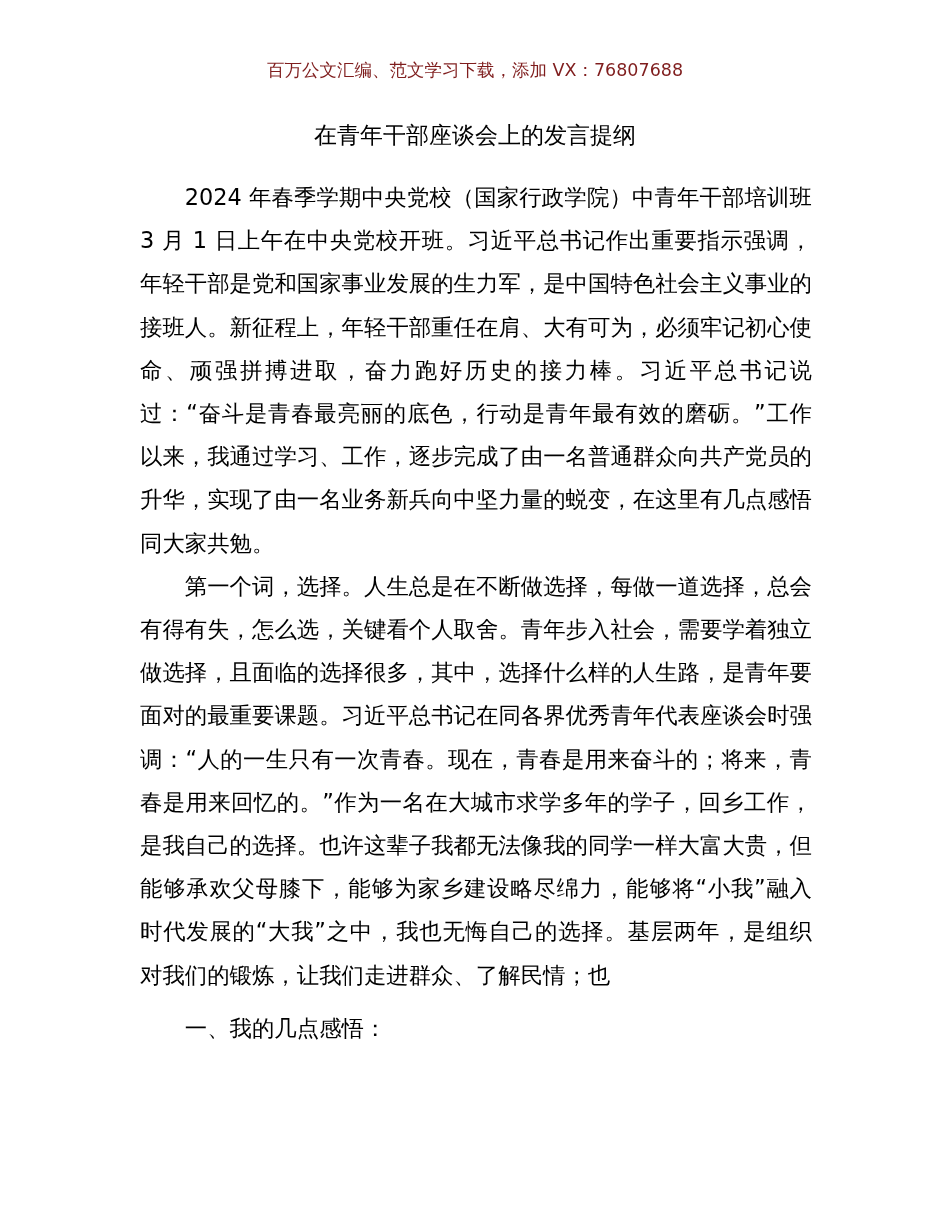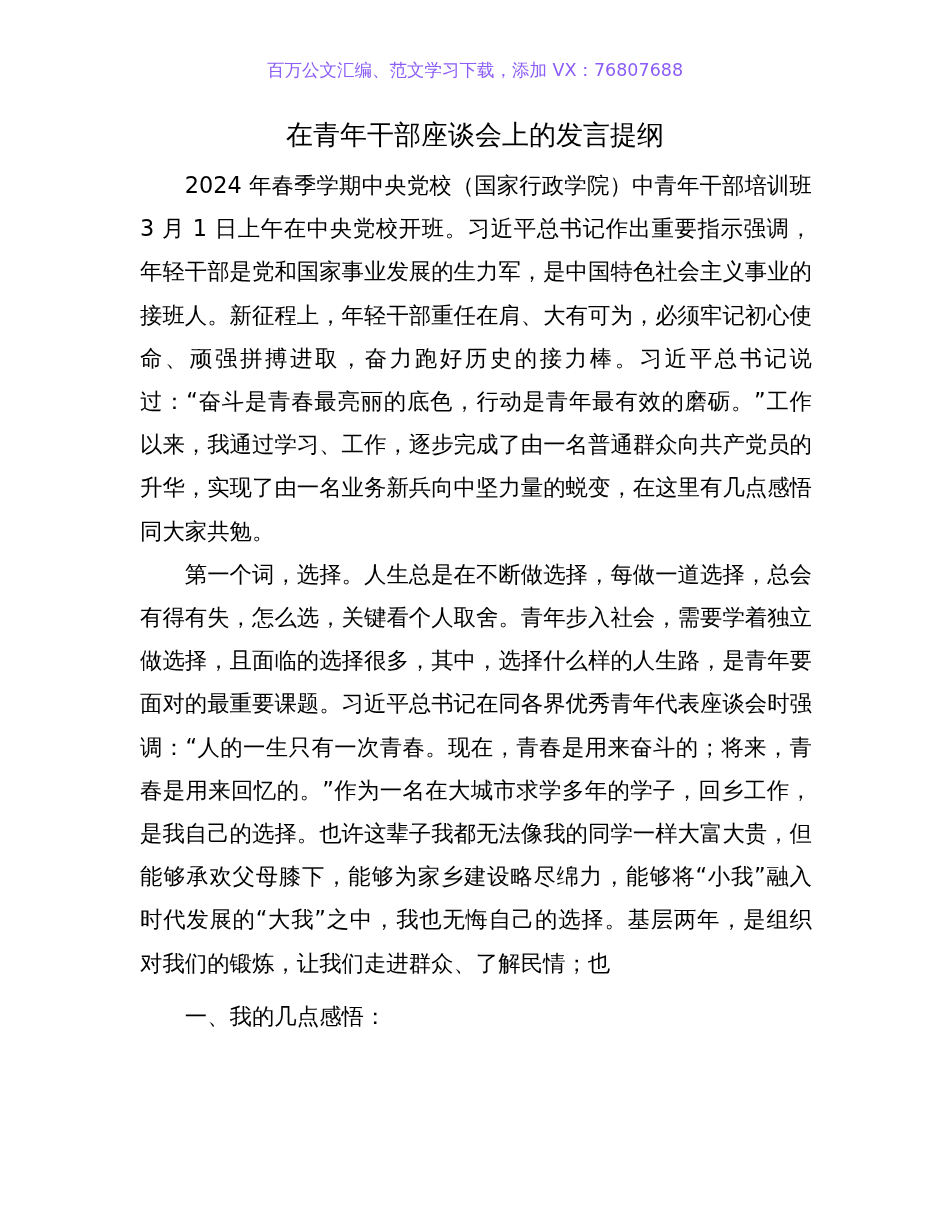--- a/index.html
+++ b/index.html
@@ -16,37 +16,37 @@
       color: #000000;
     }
     .banner {
       position: absolute;
       top: 56px;
       left: 0;
       width: 950px;
       text-align: center;
       font-size: 17.5px;
       line-height: 28px;
-      color: #8b5cf6;
+      color: #7f1d1d;
       letter-spacing: 0px;
     }
     .page-title {
       position: absolute;
       top: 115px;
       left: 0;
       width: 950px;
       text-align: center;
-      font-size: 27px;
+      font-size: 23px;
       line-height: 40px;
       margin: 0;
       font-weight: normal;
     }
     .doc-body {
       position: absolute;
-      top: 164px;
+      top: 176px;
       left: 140px;
       width: 672px;
     }
     .para {
       margin: 0;
       font-size: 22.4px;
       line-height: 43.2px;
       text-indent: 2em;
       text-align: justify;
       text-justify: inter-character;

